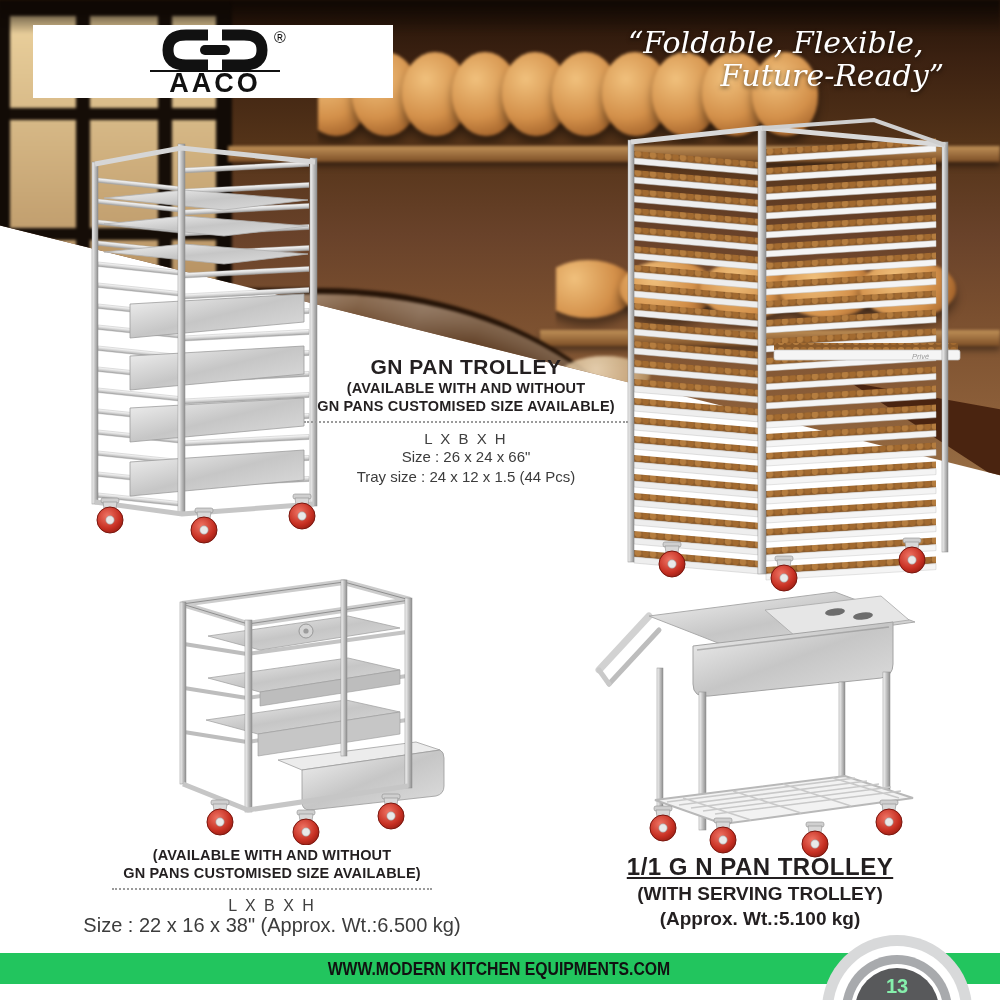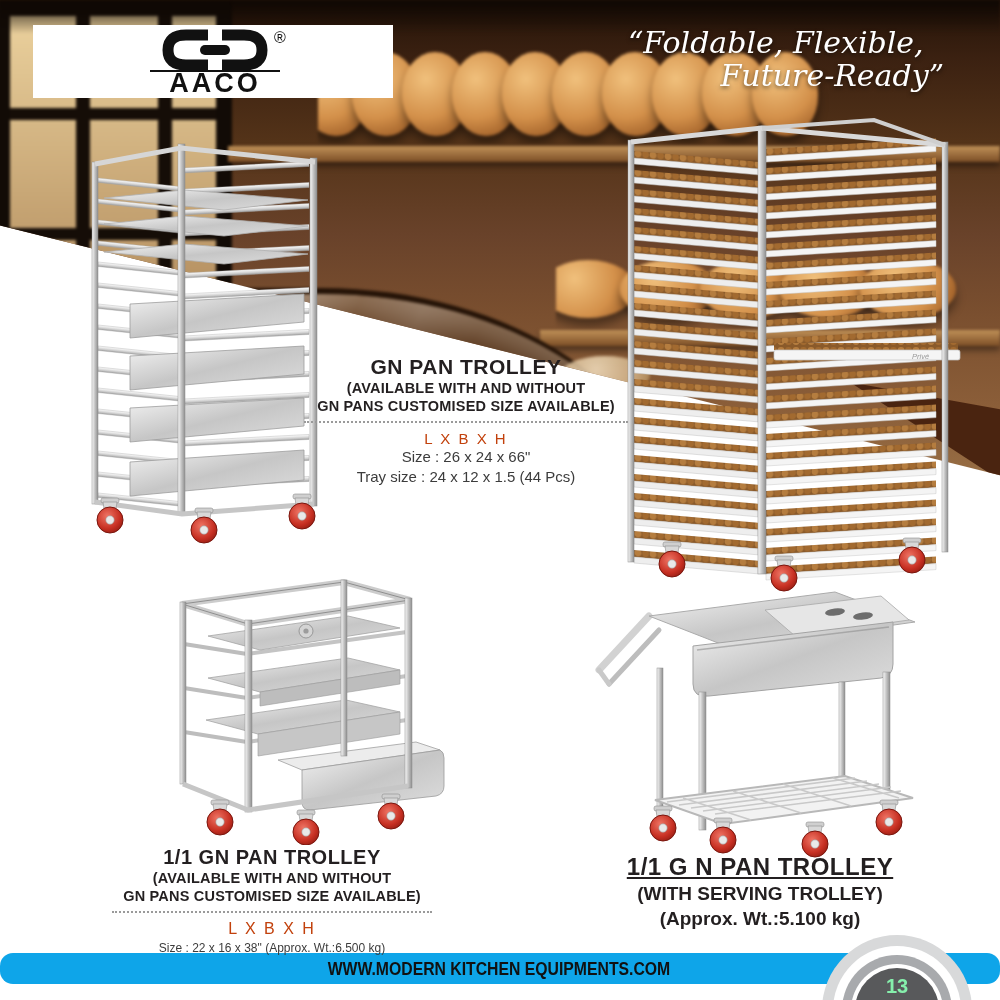--- a/index.html
+++ b/index.html
@@ -78,35 +78,35 @@
     font-family:"DejaVu Serif",serif;font-style:italic;color:#ffffff;
     font-size:30px;line-height:33px;text-shadow:0 2px 4px rgba(0,0,0,.55);
   }
   .quote .q2{text-align:right;padding-right:14px;}
 
   
   .info{z-index:4;text-align:center;}
   .info .ttl{font-weight:bold;font-size:21px;letter-spacing:.5px;}
   .info .sub{font-weight:bold;font-size:14.5px;line-height:18px;letter-spacing:.2px;}
   .info .sep{border:0;border-top:2px dotted #9a9a9a;margin:6px 4px 7px;}
-  .info .dim{font-size:15px;letter-spacing:2px;color:#c2410c;}
+  .info .dim{font-size:15px;letter-spacing:2px;color:#404040;}
   .info .spec{font-size:15px;color:#3c3c3c;line-height:20px;}
   .info-c{left:300px;top:355px;width:332px;}
   .info-bl{left:62px;top:846px;width:420px;}
   .info-bl .ttl{font-size:20px;}
   .info-bl .dim{font-size:16px;}
-  .info-bl .spec{font-size:12px;}
+  .info-bl .spec{font-size:20px;}
   .info-br{left:588px;top:853px;width:344px;}
   .info-br .ttl{font-size:24px;text-decoration:underline;}
   .info-br .sub2{font-weight:bold;font-size:19px;line-height:25px;}
 
   
   .footer-bar{
-    left:0;top:953px;width:1000px;height:31px;background:#0ea5e9;z-index:2;
-    display:flex;align-items:center;justify-content:center;border-radius:13px;
+    left:0;top:953px;width:1000px;height:31px;background:#22c55e;z-index:2;
+    display:flex;align-items:center;justify-content:center;
   }
   .footer-text{
     font-weight:bold;font-size:19px;color:#111111;letter-spacing:0;
     transform:scaleX(.83);transform-origin:48% 50%;white-space:nowrap;
   }
   .badge{left:822px;top:935px;width:150px;height:150px;z-index:5;}
   .c{border-radius:50%;display:flex;align-items:center;justify-content:center;}
   .c1{width:150px;height:150px;background:#d8d9da;}
   .c2{width:128px;height:128px;background:#ffffff;}
   .c3{width:110px;height:110px;background:#a8aaad;}
@@ -466,21 +466,20 @@
     <div class="ttl">GN PAN TROLLEY</div>
     <div class="sub">(AVAILABLE WITH AND WITHOUT</div>
     <div class="sub">GN PANS CUSTOMISED SIZE AVAILABLE)</div>
     <hr class="sep">
     <div class="dim">L X B X H</div>
     <div class="spec">Size : 26 x 24 x 66"</div>
     <div class="spec">Tray size : 24 x 12 x 1.5 (44 Pcs)</div>
   </div>
 
   <div class="abs info info-bl">
-    <div class="ttl">1/1 GN PAN TROLLEY</div>
     <div class="sub">(AVAILABLE WITH AND WITHOUT</div>
     <div class="sub">GN PANS CUSTOMISED SIZE AVAILABLE)</div>
     <hr class="sep" style="margin-left:50px;margin-right:50px;">
     <div class="dim">L X B X H</div>
     <div class="spec">Size : 22 x 16 x 38" (Approx. Wt.:6.500 kg)</div>
   </div>
 
   <div class="abs info info-br">
     <div class="ttl">1/1 G N PAN TROLLEY</div>
     <div class="sub2">(WITH SERVING TROLLEY)</div>

